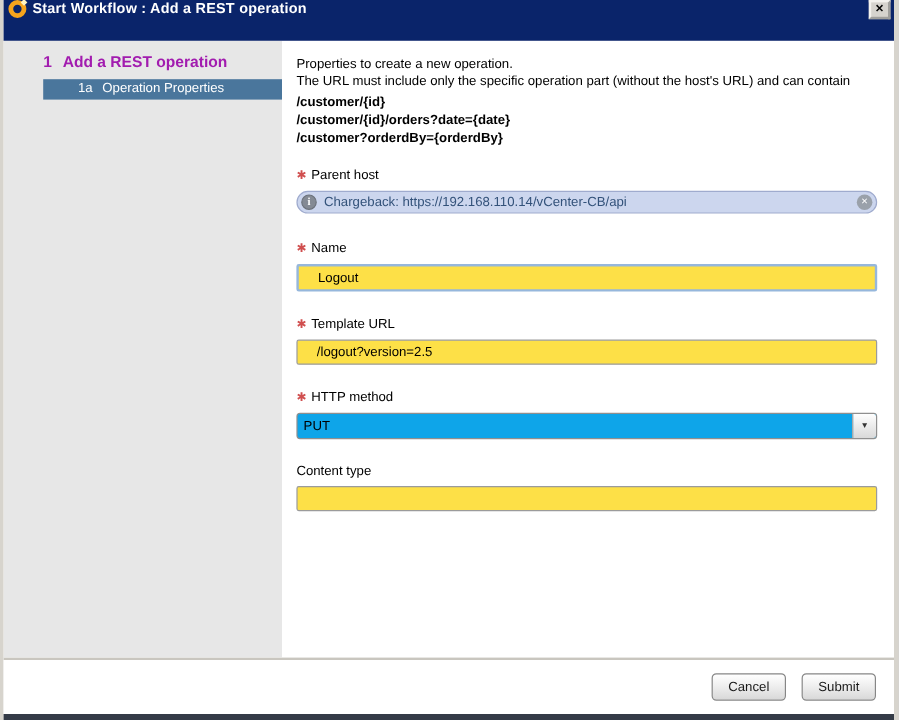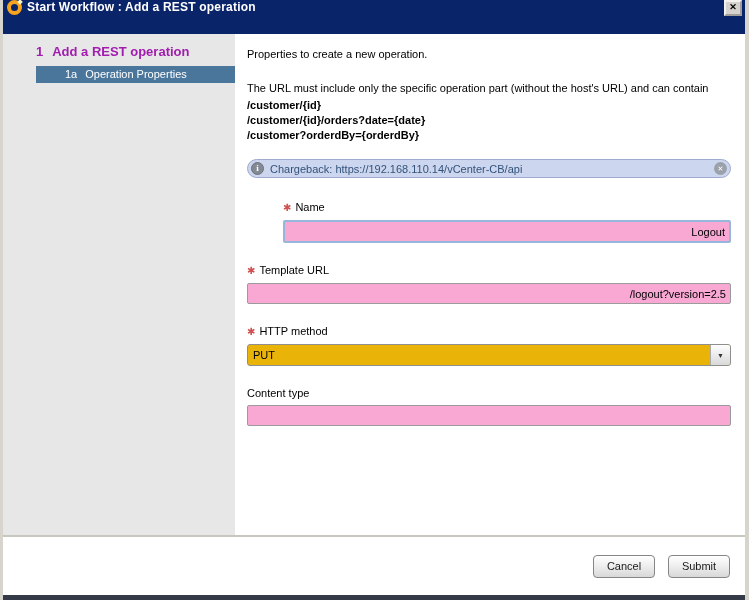--- a/index.html
+++ b/index.html
@@ -49,26 +49,26 @@
   .step-heading .num { margin-right:9px; }
   .substep {
     margin-left:33px; height:17px; line-height:17px;
     background:#4a769c; color:#ffffff; font-size:11px;
     padding-left:29px; white-space:nowrap; cursor:default;
   }
   .substep .num { margin-right:8px; }
 
   .main { flex:1 1 auto; background:#fff; padding:13px 14px 0 12px; font-size:11px; color:#000; }
   .intro { line-height:14px; }
-  .help { margin-top:20px; line-height:15px; }
+  .help { line-height:15px; }
   .examples { margin-top:2px; font-weight:bold; line-height:15px; }
 
   .field { margin-top:20px; }
   .field.first { margin-top:16px; }
-  .field.tight { margin-top:22px;margin-left:36px; }
+  .field.tight { margin-top:22px; }
   .label { font-size:11px; line-height:14px; margin-bottom:5px; }
   .req { color:#d04f4f; font-size:10px; margin-right:4px; }
 
   .pill {
     width:100%; height:19px; border-radius:10px;
     background:#ccd6ee; border:1px solid #9fabce;
     display:flex; align-items:center; padding:0 3px; cursor:default;
   }
   .info-icon {
     width:13px; height:13px; border-radius:50%;
@@ -79,39 +79,39 @@
   .pill-text { margin-left:6px; color:#33527a; font-size:11px; white-space:nowrap; overflow:hidden; }
   .clear-icon {
     margin-left:auto; width:13px; height:13px; border-radius:50%;
     background:#9aa1aa; color:#fff; font-size:7px; line-height:13px;
     text-align:center; flex:0 0 auto; cursor:pointer;
   }
 
   .text-input {
     width:100%; height:21px; border:1px solid #9b9b9b; border-radius:2px;
     font-family:"Liberation Sans", sans-serif; font-size:11px;
-    padding:0 4px; color:#000; background:#f9a8d4; outline:none;text-align:right;
+    padding:0 16px; color:#000; background:#fde047; outline:none;
   }
   .text-input.focused { border:2px solid #96b7dc; height:23px; }
 
   .combo {
     width:100%; height:22px; border:1px solid #8f8f8f; border-radius:3px;
-    background:#eab308; display:flex; align-items:stretch; overflow:hidden; cursor:default;
+    background:#0ea5e9; display:flex; align-items:stretch; overflow:hidden; cursor:default;
   }
   .combo-value { flex:1 1 auto; font-size:11px; line-height:20px; padding-left:5px; }
   .combo-btn {
     flex:0 0 auto; width:20px; border-left:1px solid #aaa;
     background:linear-gradient(#fefefe,#d9d9d9);
     display:flex; align-items:center; justify-content:center;
     font-size:7px; color:#333; cursor:pointer;
   }
 
   
   .footer {
-    flex:0 0 auto; height:60px; background:#fff;
+    flex:0 0 auto; height:47px; background:#fff;
     border-top:2px solid #c9c6bf;
     display:flex; align-items:center; justify-content:flex-end;
     padding-right:15px; gap:13px;
   }
   .btn {
     min-width:62px; height:23px; padding:0 12px;
     border:1px solid #868686; border-radius:4px;
     background:linear-gradient(#ffffff,#efefef 45%,#d8d8d8);
     font-family:"Liberation Sans", sans-serif; font-size:11px; color:#1a1a1a;
     cursor:pointer;
@@ -148,20 +148,23 @@
         <span>The URL must include only the specific operation part (without the host's URL) and can contain</span><br>
       </p>
 
       <div class="examples">
         <div>/customer/{id}</div>
         <div>/customer/{id}/orders?date={date}</div>
         <div>/customer?orderdBy={orderdBy}</div>
       </div>
 
       <div class="field first">
+        <div class="label">
+          <span class="req">✱</span><span>Parent host</span>
+        </div>
         <div class="pill">
           <span class="info-icon">i</span>
           <span class="pill-text">Chargeback: https://192.168.110.14/vCenter-CB/api</span>
           <span class="clear-icon">✕</span>
         </div>
       </div>
 
       <div class="field tight">
         <div class="label">
           <span class="req">✱</span><span>Name</span>

